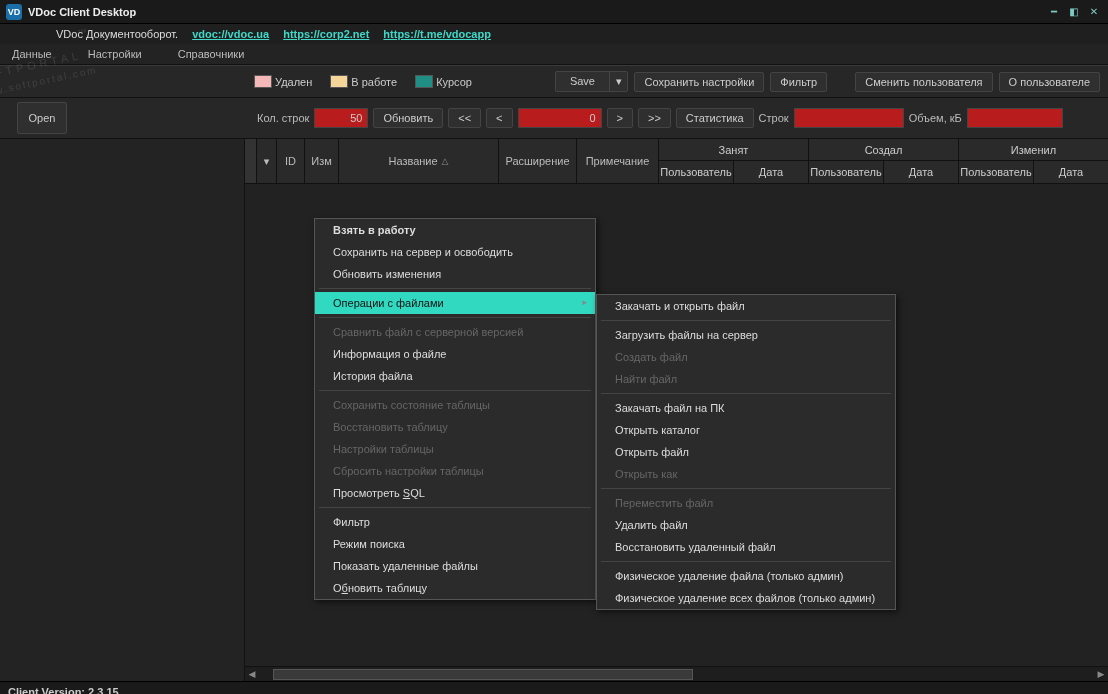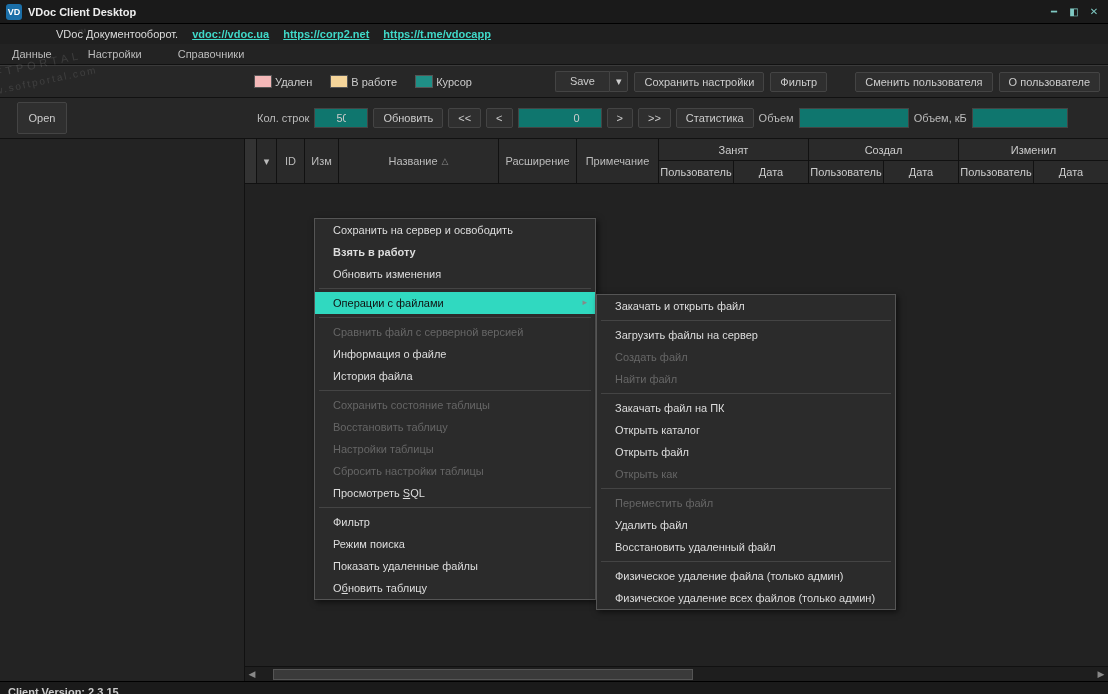--- a/index.html
+++ b/index.html
@@ -15,21 +15,21 @@
 .menubar span { color:#bbb; cursor:pointer; padding:2px 4px; }
 .toolbar1 { background:#272727; border-top:1px solid #3a3a3a; border-bottom:1px solid #111; padding:5px 8px; display:flex; align-items:center; gap:6px; }
 .chip { width:18px; height:13px; border:1px solid #555; display:inline-block; vertical-align:middle; margin-right:3px; }
 .legend { display:flex; align-items:center; margin-right:12px; color:#ccc; }
 .spacer { flex:1; }
 .btn { background:#2f2f2f; border:1px solid #444; color:#ccc; padding:3px 9px; cursor:pointer; border-radius:2px; }
 .combo { display:flex; }
 .combo .btn:first-child { border-right:none; border-radius:2px 0 0 2px; padding:3px 14px;}
 .combo .btn:last-child { border-radius:0 2px 2px 0; padding:3px 6px; }
 .toolbar2 { background:#272727; border-bottom:1px solid #111; padding:4px 8px; display:flex; align-items:center; gap:5px; }
-.inp { background:#0f766e; border:1px solid #444; color:#ccc; padding:3px 21px; text-align:right; }
+.inp { background:#b91c1c; border:1px solid #444; color:#ccc; padding:3px 5px; text-align:right; }
 .label { color:#bbb; }
 .content { display:flex; height:calc(100% - 24px - 24px - 20px - 34px - 30px - 20px); }
 .sidebar { width:245px; background:#232323; border-right:1px solid #111; padding:4px; }
 .side-btn { display:block; width:50px; background:#2f2f2f; border:1px solid #444; color:#ccc; padding:9px 0; text-align:center; margin-bottom:4px; cursor:pointer; border-radius:2px;}
 .grid { flex:1; background:#222; position:relative; overflow:hidden; }
 .ghead { display:flex; background:#2a2a2a; border-bottom:1px solid #111; }
 .gh { border-right:1px solid #111; color:#bbb; text-align:center; display:flex; align-items:center; justify-content:center; position:relative; }
 .gh.sort::after { content:"△"; font-size:9px; margin-left:4px; color:#888; }
 .ghgroup { display:flex; flex-direction:column; }
 .ghgroup .top { height:22px; border-bottom:1px solid #111; display:flex; align-items:center; justify-content:center; }
@@ -110,21 +110,21 @@
   <div style="width:180px"></div>
   <span class="label">Кол. строк</span>
   <input class="inp" style="width: 54px;" value="50">
   <div class="btn">Обновить</div>
   <div class="btn">&lt;&lt;</div>
   <div class="btn">&lt;</div>
   <input class="inp" style="width: 84px;" value="0">
   <div class="btn">&gt;</div>
   <div class="btn">&gt;&gt;</div>
   <div class="btn">Статистика</div>
-  <span class="label">Объем</span>
+  <span class="label">Строк</span>
   <input class="inp" style="width: 110px;" value="">
   <span class="label">Объем, кБ</span>
   <input class="inp" style="width: 96px;" value="">
 </div>
 
 <div class="content">
   <div class="sidebar"></div>
   <div class="grid">
     <div class="ghead">
       <div class="indicator"></div>
@@ -165,22 +165,22 @@
       <div class="arrow">▶</div>
     </div>
   </div>
 </div>
 
 <div class="statusbar">
   <span>Client Version: 2.3.15</span>
 </div>
 
 <div class="context-menu" id="cm1" style="top:218px;left:314px;width:282px">
+    <div class="cm-item" style="font-weight: bold;">Взять в работу</div>
     <div class="cm-item">Сохранить на сервер и освободить</div>
-    <div class="cm-item" style="font-weight: bold;">Взять в работу</div>
     <div class="cm-item">Обновить изменения</div>
     <div class="cm-sep"></div>
     <div class="cm-item highlight sub">Операции с файлами</div>
     <div class="cm-sep"></div>
     <div class="cm-item disabled">Сравнить файл с серверной версией</div>
     <div class="cm-item">Информация о файле</div>
     <div class="cm-item">История файла</div>
     <div class="cm-sep"></div>
     <div class="cm-item disabled">Сохранить состояние таблицы</div>
     <div class="cm-item disabled">Восстановить таблицу</div>

